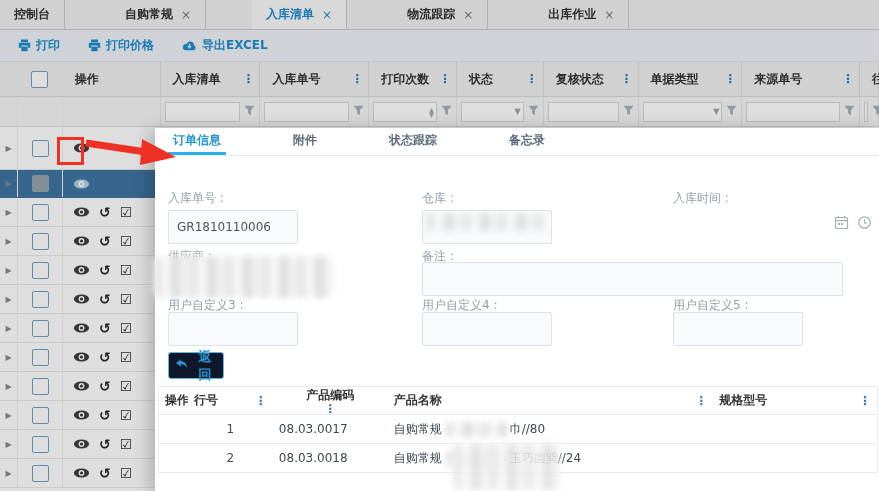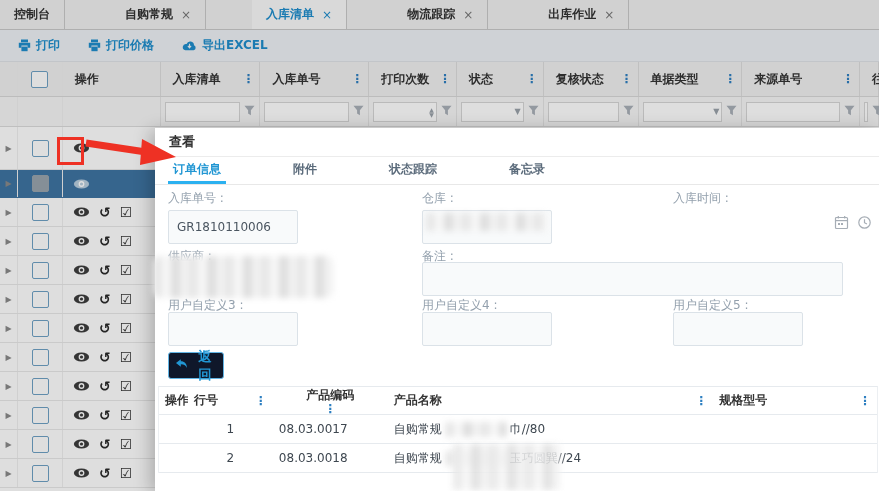--- a/index.html
+++ b/index.html
@@ -439,21 +439,20 @@
           </span>
           <span class="ic-undo">↺</span>
           <span class="ic-check">☑</span>
         </div>
       </div>
     </div>
 
   <div class="backdrop"></div>
 
   <div class="modal">
-    <div class="m-title">查看</div>
     <div class="m-tabs" id="mtabs">
         <div class="m-tab active">
           <span>订单信息</span>
         </div>
         <div class="m-tab">
           <span>附件</span>
         </div>
         <div class="m-tab">
           <span>状态跟踪</span>
         </div>

